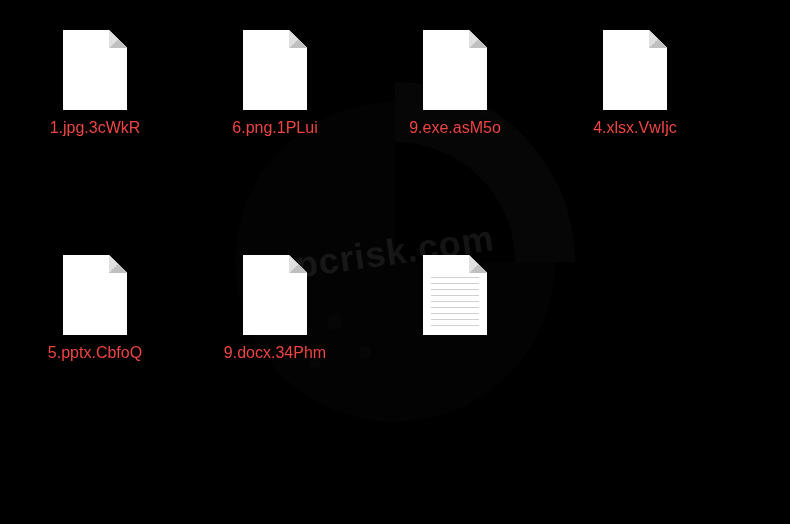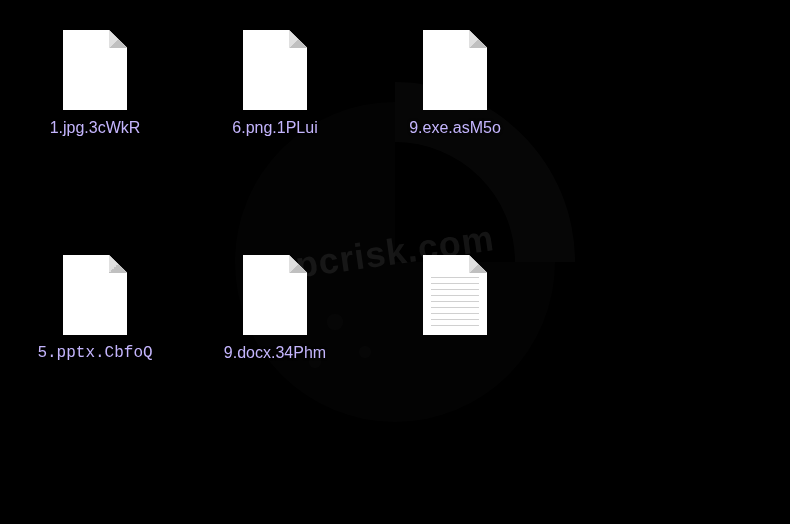--- a/index.html
+++ b/index.html
@@ -85,35 +85,35 @@
       height: 50px;
       background: repeating-linear-gradient(
         to bottom,
         #d0d0d0 0px,
         #d0d0d0 1px,
         transparent 1px,
         transparent 6px
       );
     }
     .file-label {
-      color: #c4b5fd;
+      color: #ef4444;
       font-size: 16px;
       text-align: center;
       line-height: 1.3;
       max-width: 150px;
       word-break: break-all;
       text-shadow: 0 0 3px rgba(0,0,0,0.8);
     }
     
     .pos-0 { top: 30px; left: 20px; }
     .pos-1 { top: 30px; left: 200px; }
     .pos-2 { top: 30px; left: 380px; }
     .pos-3 { top: 30px; left: 560px; }
     
-    .pos-4 { top: 255px; left: 20px; font-family: Liberation Mono, monospace; }
+    .pos-4 { top: 255px; left: 20px; }
     .pos-5 { top: 255px; left: 200px; }
     .pos-6 { top: 255px; left: 380px; }
   </style>
 </head>
 <body>
 
 <svg class="watermark" viewBox="0 0 200 200">
   <path d="M 100 20 A 80 80 0 1 0 180 100 L 100 100 Z" fill="#666" opacity="0.4"></path>
   <path d="M 100 10 A 90 90 0 0 1 190 100 L 160 100 A 60 60 0 0 0 100 40 Z" fill="#888" opacity="0.6"></path>
   <circle cx="70" cy="130" r="4" fill="#555"></circle>
@@ -141,20 +141,27 @@
   </div>
 
   <div class="file-item pos-2">
     <div class="file-icon">
       <div class="file-page"></div>
       <div class="file-fold"></div>
     </div>
     <div class="file-label">9.exe.asM5o</div>
   </div>
 
+  <div class="file-item pos-3">
+    <div class="file-icon">
+      <div class="file-page"></div>
+      <div class="file-fold"></div>
+    </div>
+    <div class="file-label">4.xlsx.VwIjc</div>
+  </div>
 
   <div class="file-item pos-4">
     <div class="file-icon">
       <div class="file-page"></div>
       <div class="file-fold"></div>
     </div>
     <div class="file-label">5.pptx.CbfoQ</div>
   </div>
 
   <div class="file-item pos-5">

